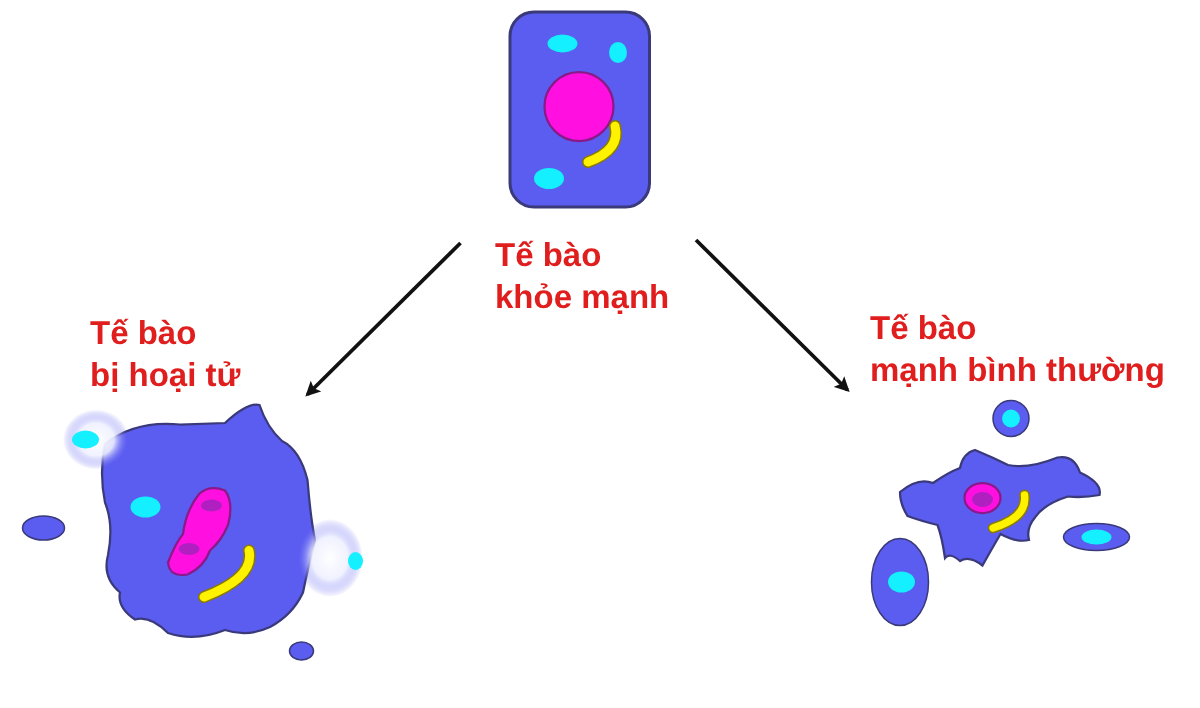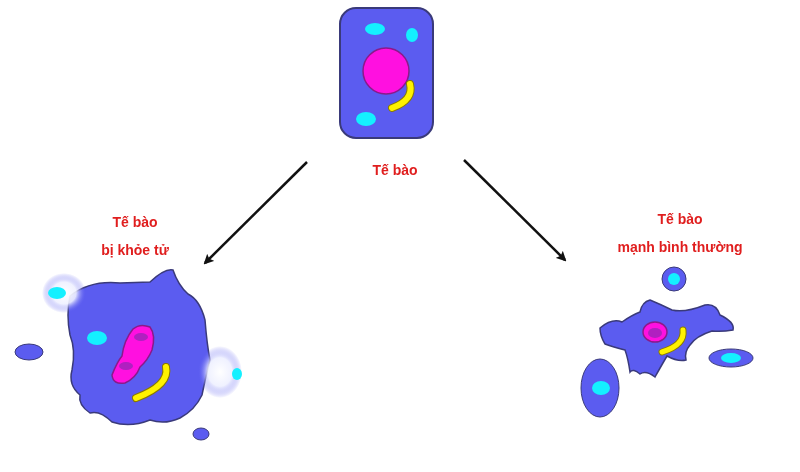--- a/index.html
+++ b/index.html
@@ -1,20 +1,20 @@
 <!DOCTYPE html>
 <html><head>
 <meta charset="utf-8">
 <style>
   html, body { margin: 0; padding: 0; background: #ffffff; }
   body { width: 800px; height: 472px; position: relative; overflow: hidden;
          font-family: "Liberation Sans", "DejaVu Sans", sans-serif; }
   .stage { position: absolute; left: 0; top: 0; width: 800px; height: 472px; }
-  .label { position: absolute; color: #e01e1e; font-weight: bold; font-size: 14px;
-           text-align: center; line-height: 28px; white-space: nowrap; }
+  .label { position: absolute; color: #e01e1e; font-weight: bold; font-size: 22px;
+           text-align: left; line-height: 28px; white-space: nowrap; }
   .label span { display: block; }
   #lbl-healthy { left: 330px; top: 156px; width: 130px; }
   #lbl-necrotic { left: 60px; top: 208px; width: 150px; }
   #lbl-apoptotic { left: 580px; top: 205px; width: 200px; }
   svg { position: absolute; left: 0; top: 0; }
 </style>
 </head>
 <body>
 
 <div class="stage">
@@ -70,22 +70,23 @@
       <path d="M683,330 Q685,345 662,352" stroke="#fff200" stroke-width="5" fill="none" stroke-linecap="round"></path>
       <ellipse cx="731" cy="358" rx="22" ry="9" fill="#5b5cf0" stroke="#3a3a7a" stroke-width="1"></ellipse>
       <ellipse cx="731" cy="358" rx="10" ry="5" fill="#14f0ff"></ellipse>
       <ellipse cx="600" cy="388" rx="19" ry="29" fill="#5b5cf0" stroke="#3a3a7a" stroke-width="1"></ellipse>
       <ellipse cx="601" cy="388" rx="9" ry="7" fill="#14f0ff"></ellipse>
     </g>
   </svg>
 
   <div class="label" id="lbl-healthy">
     <span>Tế bào</span>
+    <span>khỏe mạnh</span>
   </div>
   <div class="label" id="lbl-necrotic">
     <span>Tế bào</span>
-    <span>bị khỏe tử</span>
+    <span>bị hoại tử</span>
   </div>
   <div class="label" id="lbl-apoptotic">
     <span>Tế bào</span>
     <span>mạnh bình thường</span>
   </div>
 </div>
 
 </body></html>

